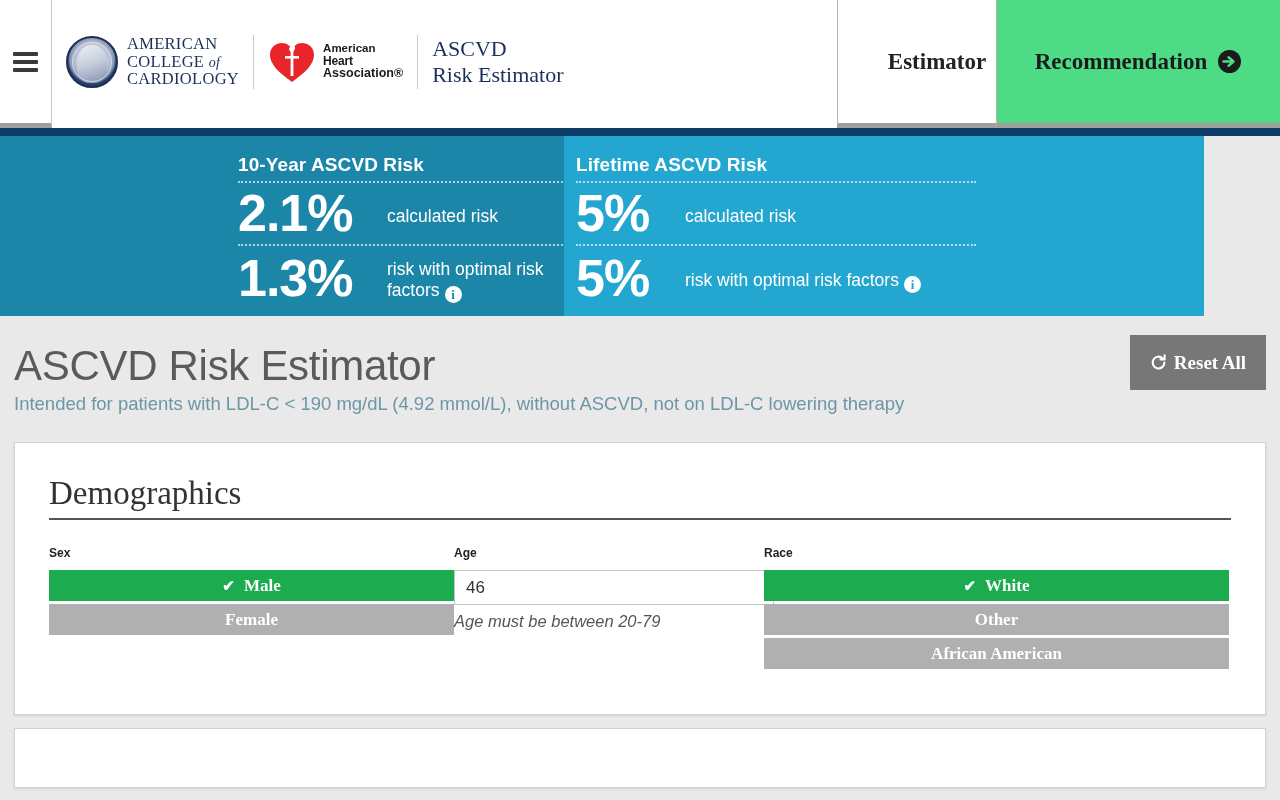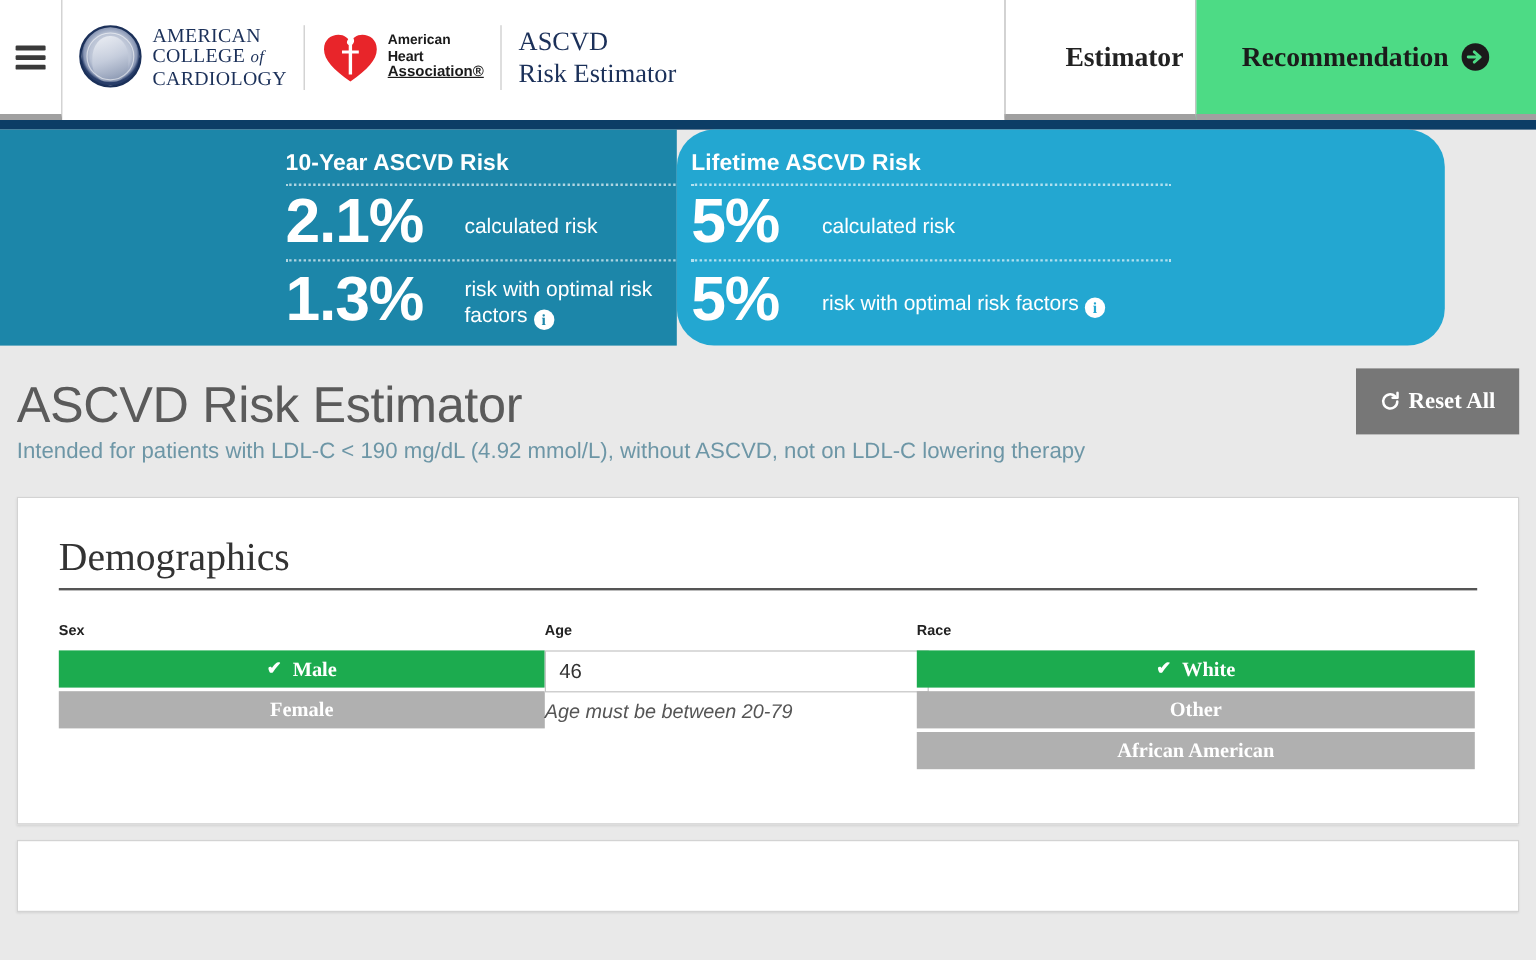--- a/index.html
+++ b/index.html
@@ -6,21 +6,21 @@
   html, body {
     width: 1280px; height: 800px;
     background: #e9e9e9;
     font-family: "Liberation Sans", sans-serif;
     overflow: hidden;
   }
 
   
   .header {
     position: relative;
-    height: 100px;
+    height: 128px;
     background: #ffffff;
     display: flex;
     align-items: stretch;
   }
   .hamburger-box {
     width: 52px;
     background: #ffffff;
     border-right: 1px solid #c8c8c8;
     border-bottom: 5px solid #a0a0a0;
     display: flex;
@@ -79,21 +79,21 @@
     flex: 0 0 1px;
   }
   .aha-logo { display: flex; align-items: center; gap: 7px; }
   .aha-heart {
     width: 48px; height: 44px; position: relative; flex: 0 0 48px;
   }
   .aha-heart svg { width: 48px; height: 44px; display: block; }
   .aha-text { line-height: 1.06; color: #1a1a1a; }
   .aha-text .l1 { font-size: 11.5px; font-weight: bold; }
   .aha-text .l2 { font-size: 12px; font-weight: bold; letter-spacing: -.2px; }
-  .aha-text .l3 { font-size: 12.5px; font-weight: bold; text-decoration: underline; }
+  .aha-text .l3 { font-size: 12.5px; font-weight: bold; }
   .ascvd-mark {
     font-family: "Liberation Serif", serif;
     color: #1b3059;
     font-size: 22px;
     line-height: 1.18;
   }
 
   .header-tabs { display: flex; align-items: stretch; flex: 0 0 auto; }
   .tab {
     display: flex; align-items: center; justify-content: center;
@@ -120,21 +120,21 @@
     border-bottom: 5px solid #a0a0a0;
   }
   .arrow-circle-icon { display: inline-flex; }
 
   .navy-strip { height: 8px; background: #0c3d66; }
 
   
   .risk-banner { display: flex; height: 180px; }
   .risk-panel { position: relative; }
   .risk-panel.ten { width: 564px; background: #1c86a9; }
-  .risk-panel.life { width: 640px; background: #23a7d1; border-radius: 31px; }
+  .risk-panel.life { width: 640px; background: #23a7d1; }
   .risk-inner { padding: 18px 0 0 0; }
   .risk-panel.ten .risk-inner { margin-left: 238px; width: 360px; }
   .risk-panel.life .risk-inner { margin-left: 12px; width: 400px; }
   .risk-title {
     color: #ffffff;
     font-size: 19px;
     font-weight: bold;
     padding-bottom: 5px;
     letter-spacing: .1px;
   }

